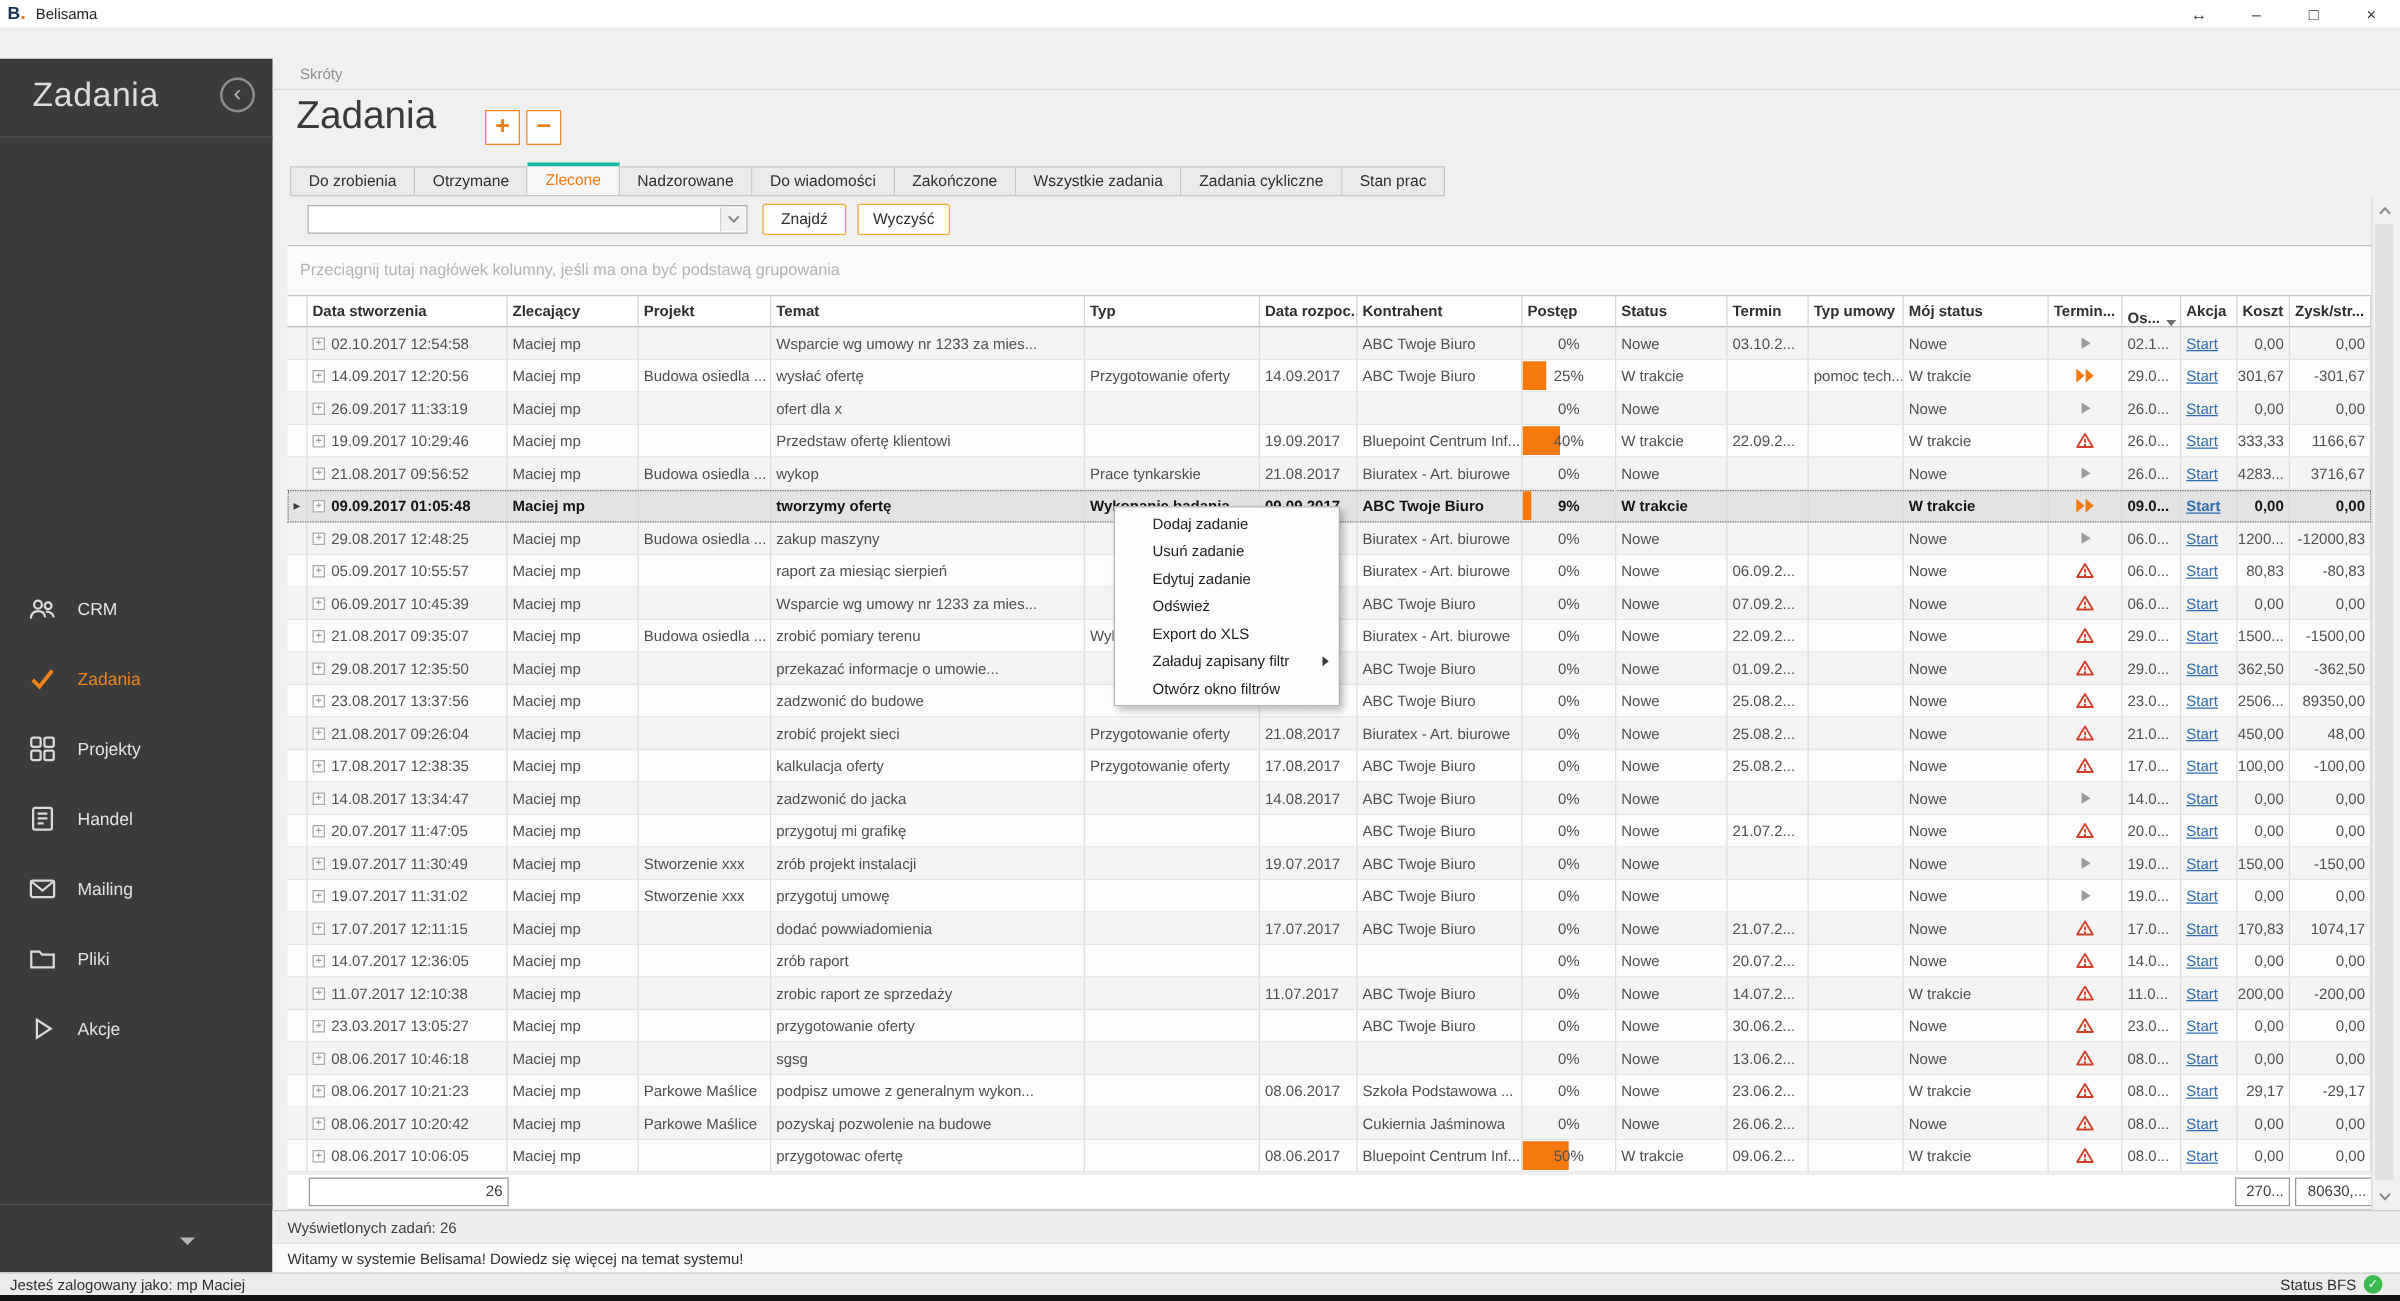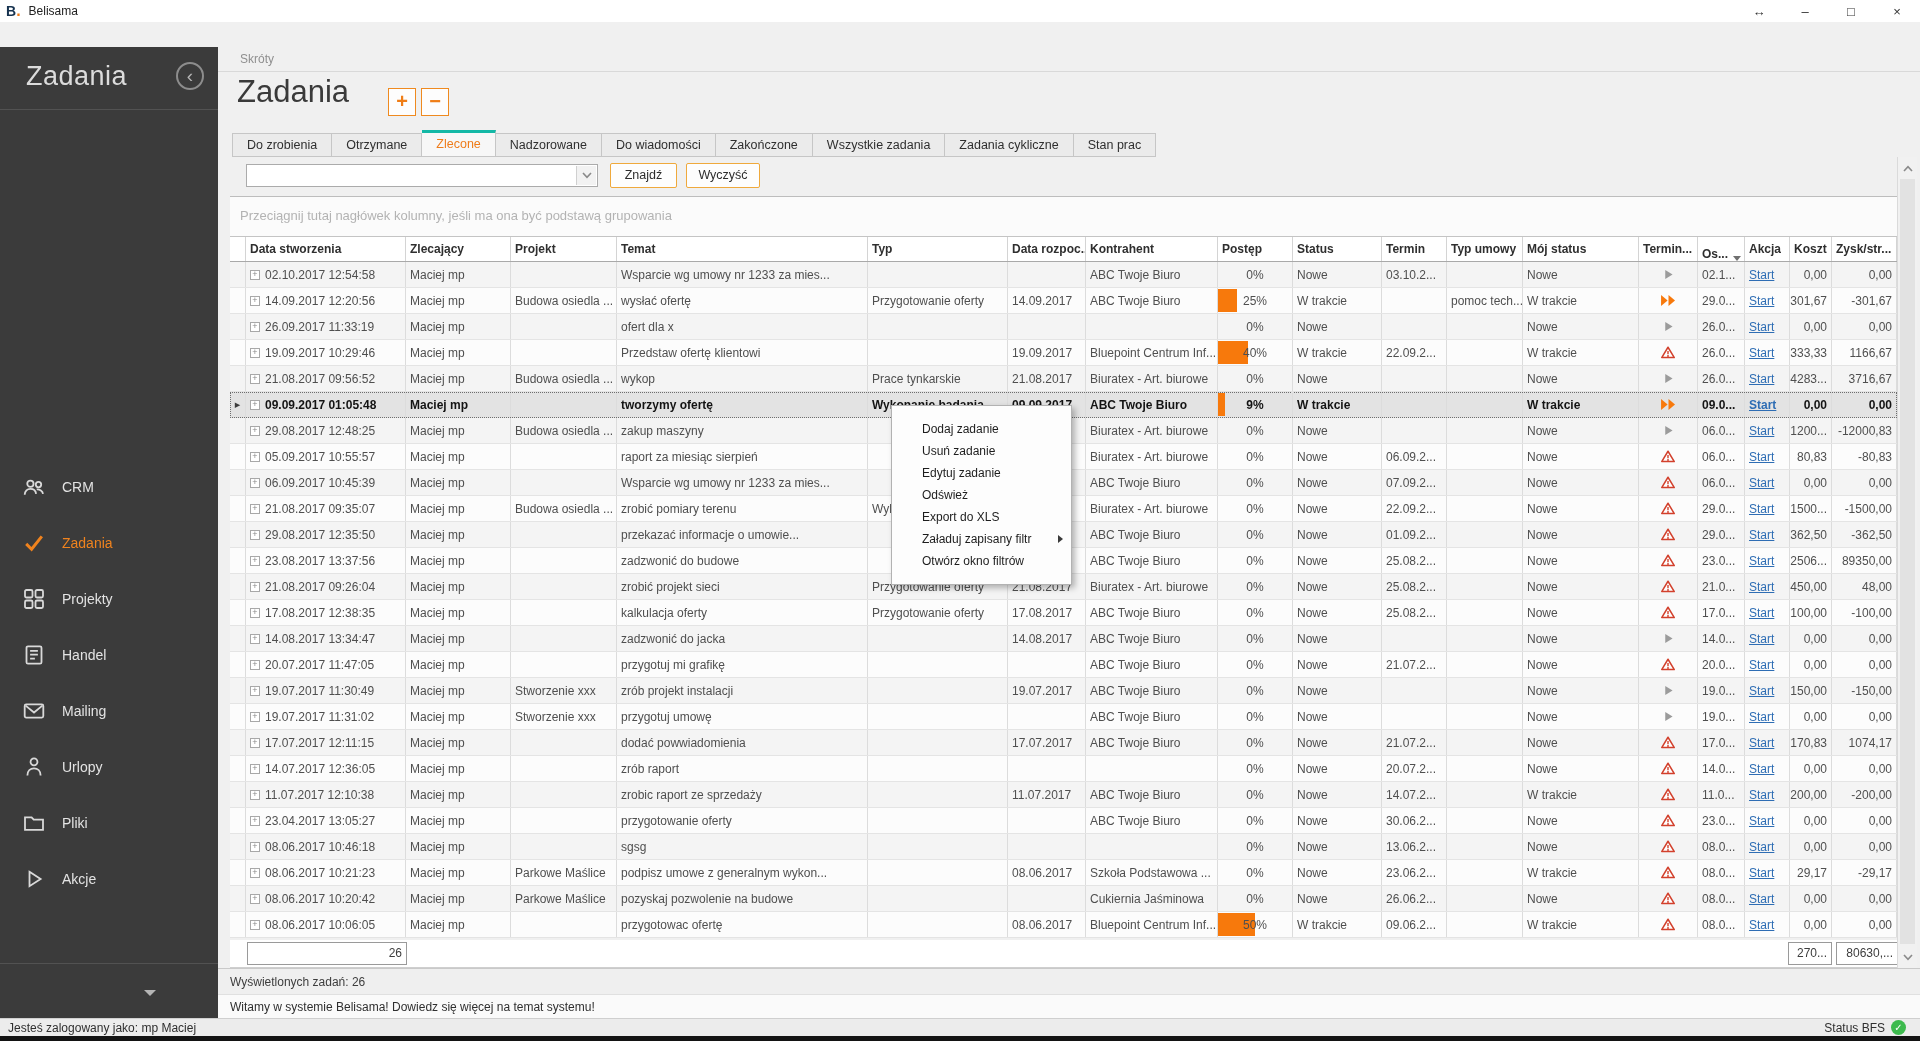--- a/index.html
+++ b/index.html
@@ -85,21 +85,21 @@
   .status1 { position:absolute; left:218px; top:968px; width:1702px; height:26px; background:#efefef; border-top:1px solid #c9c9c9; }
   .status1 span { position:absolute; left:12px; top:6px; color:#3d3d3d; }
   .status2 { position:absolute; left:218px; top:994px; width:1702px; height:24px; background:#fafafa; border-top:1px solid #e0e0e0; }
   .status2 span { position:absolute; left:12px; top:5px; color:#2f2f2f; }
   .bottombar { position:absolute; left:0; top:1018px; width:1920px; height:18px; background:#ececec; border-top:1px solid #cfcfcf; }
   .bottombar .logged { position:absolute; left:8px; top:2px; color:#2f2f2f; }
   .bfs { position:absolute; right:14px; top:1px; display:flex; align-items:center; color:#2f2f2f; }
   .bfs-badge { display:inline-flex; width:15px; height:15px; margin-left:6px; border-radius:50%; background:#3dba4e; color:#fff; font-size:10px; align-items:center; justify-content:center; }
   .blackstrip { position:absolute; left:0; top:1036px; width:1920px; height:5px; background:#131313; }
   
-  .ctx-menu { position:absolute; left:891px; top:405px; width:181px; background:#fdfdfd; border:1px solid #b2b2b2; box-shadow:3px 3px 6px rgba(0,0,0,.28); padding:12px 0; z-index:50; }
+  .ctx-menu { position:absolute; left:891px; top:405px; width:181px; background:#fdfdfd; border:1px solid #b2b2b2; box-shadow:3px 3px 6px rgba(0,0,0,.28); padding:2px 0; z-index:50; }
   .ctx-item { position:relative; height:22px; line-height:22px; padding-left:30px; color:#1d1d1d; font-size:12px; white-space:nowrap; }
   .ctx-item .subarrow { position:absolute; right:8px; top:7px; width:0; height:0; border-top:4px solid transparent; border-bottom:4px solid transparent; border-left:5px solid #3a3a3a; }
 </style>
 </head>
 <body>
 
 <div id="app">
 
   <div class="titlebar">
     <span class="logo">
@@ -154,27 +154,20 @@
         </div>
         <div class="side-item">
           <span class="ic"><svg viewBox="0 0 16 16">
               <rect x="1.8" y="3.6" width="12.4" height="8.8" rx="1"></rect>
               <path d="M2.4 4.4 L8 9 L13.6 4.4"></path>
             </svg></span>
           <span>Mailing</span>
         </div>
         <div class="side-item">
           <span class="ic"><svg viewBox="0 0 16 16">
-              <circle cx="8" cy="4.6" r="2.3"></circle>
-              <path d="M3.6 13.6 C3.6 10.4 5.6 8.9 8 8.9 C10.4 8.9 12.4 10.4 12.4 13.6"></path>
-            </svg></span>
-          <span>Urlopy</span>
-        </div>
-        <div class="side-item">
-          <span class="ic"><svg viewBox="0 0 16 16">
               <path d="M2 4.2 H6.4 L7.8 5.8 H14 V12.6 H2 Z"></path>
             </svg></span>
           <span>Pliki</span>
         </div>
         <div class="side-item">
           <span class="ic"><svg viewBox="0 0 16 16">
               <path d="M5 3.2 L12.4 8 L5 12.8 Z"></path>
             </svg></span>
           <span>Akcje</span>
         </div>
@@ -952,21 +945,21 @@
         <div class="gcell" style="width:45px">
           <span class="start-link">Start</span>
         </div>
         <div class="gcell right" style="width:42px">200,00</div>
         <div class="gcell right" style="width:65px">-200,00</div>
       </div>
       <div class="grow">
         <div class="gcell ind" style="width:16px"></div>
         <div class="gcell" style="width:160px">
           <span class="expand">+</span>
-          <span>23.04.2017 13:05:27</span>
+          <span>23.03.2017 13:05:27</span>
         </div>
         <div class="gcell" style="width:105px">Maciej mp</div>
         <div class="gcell" style="width:106px"></div>
         <div class="gcell" style="width:251px">przygotowanie oferty</div>
         <div class="gcell" style="width:140px"></div>
         <div class="gcell" style="width:78px"></div>
         <div class="gcell" style="width:132px">ABC Twoje Biuro</div>
         <div class="gcell cell-postep" style="width:75px">
           <span class="ptext">0%</span>
         </div>

